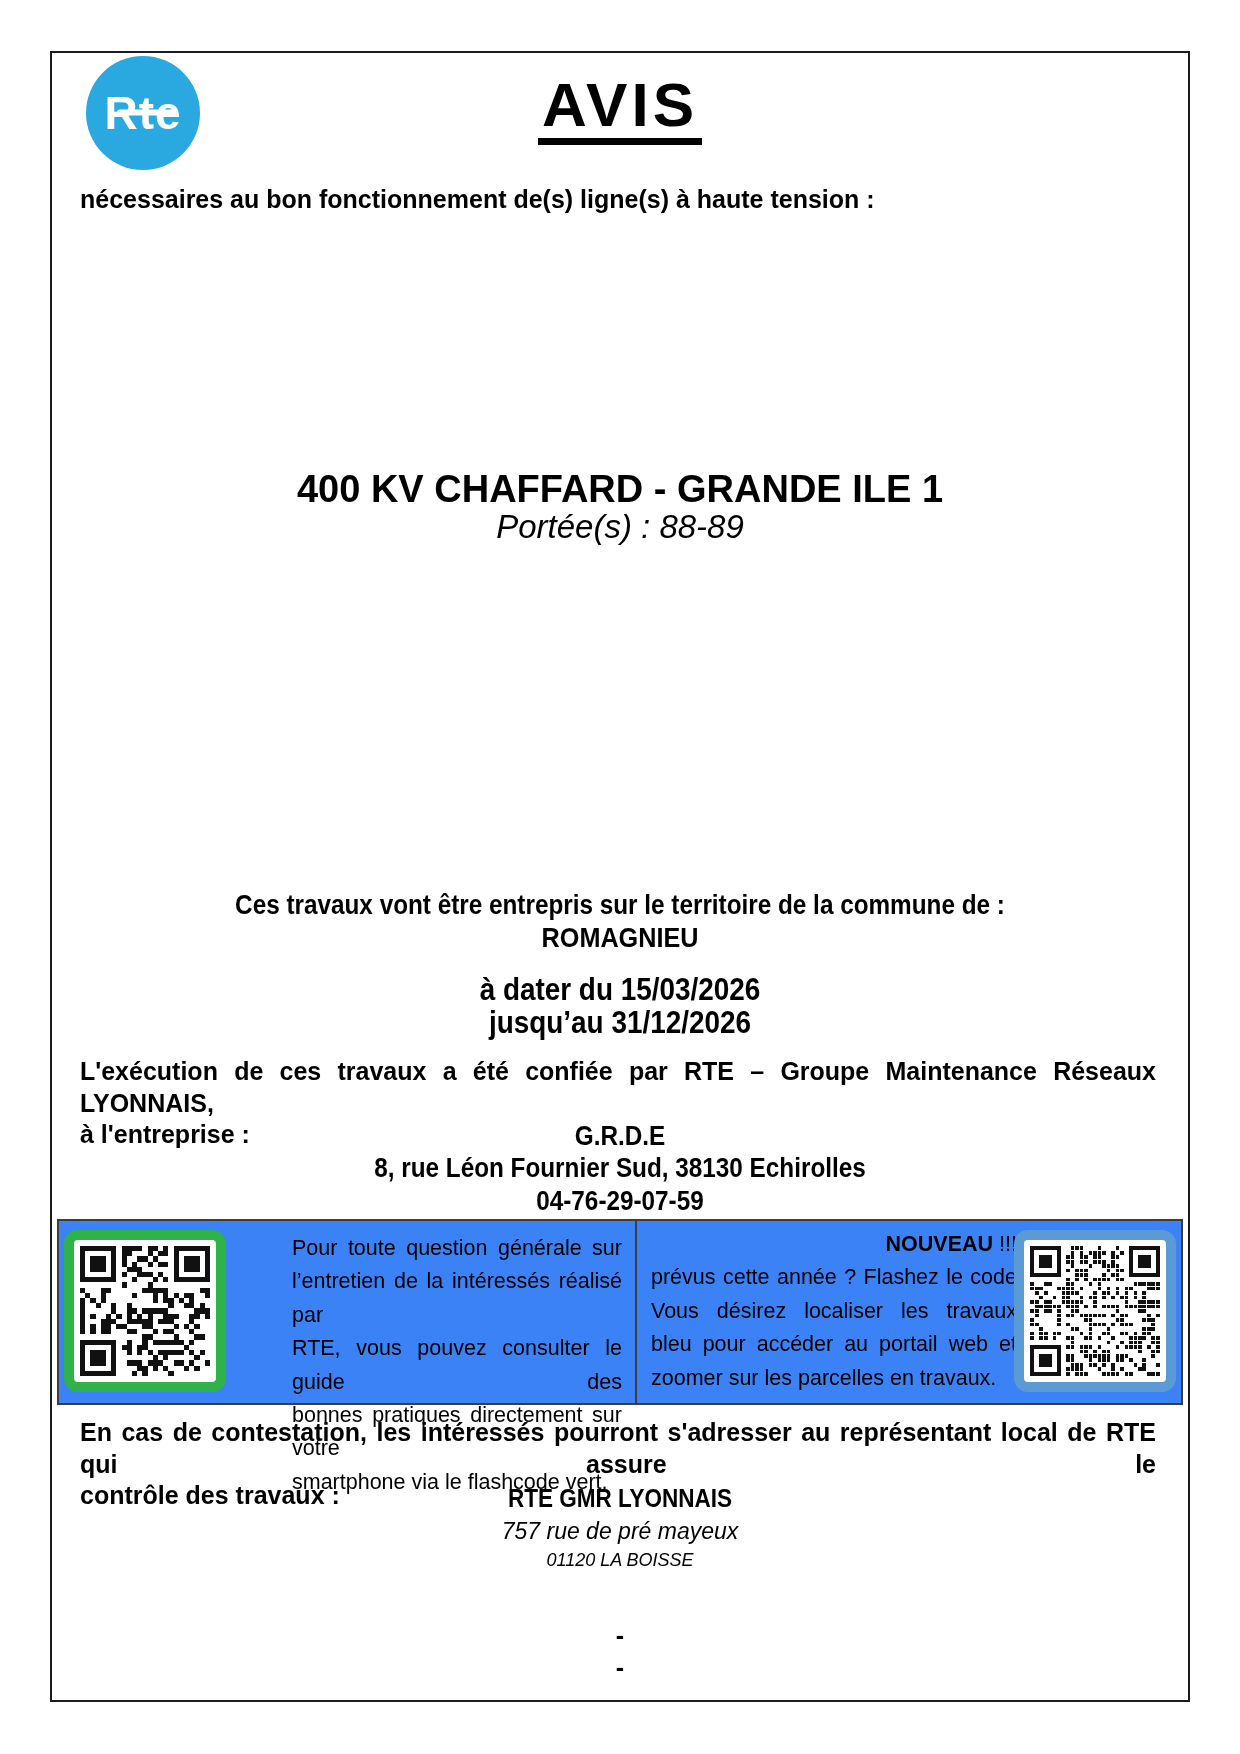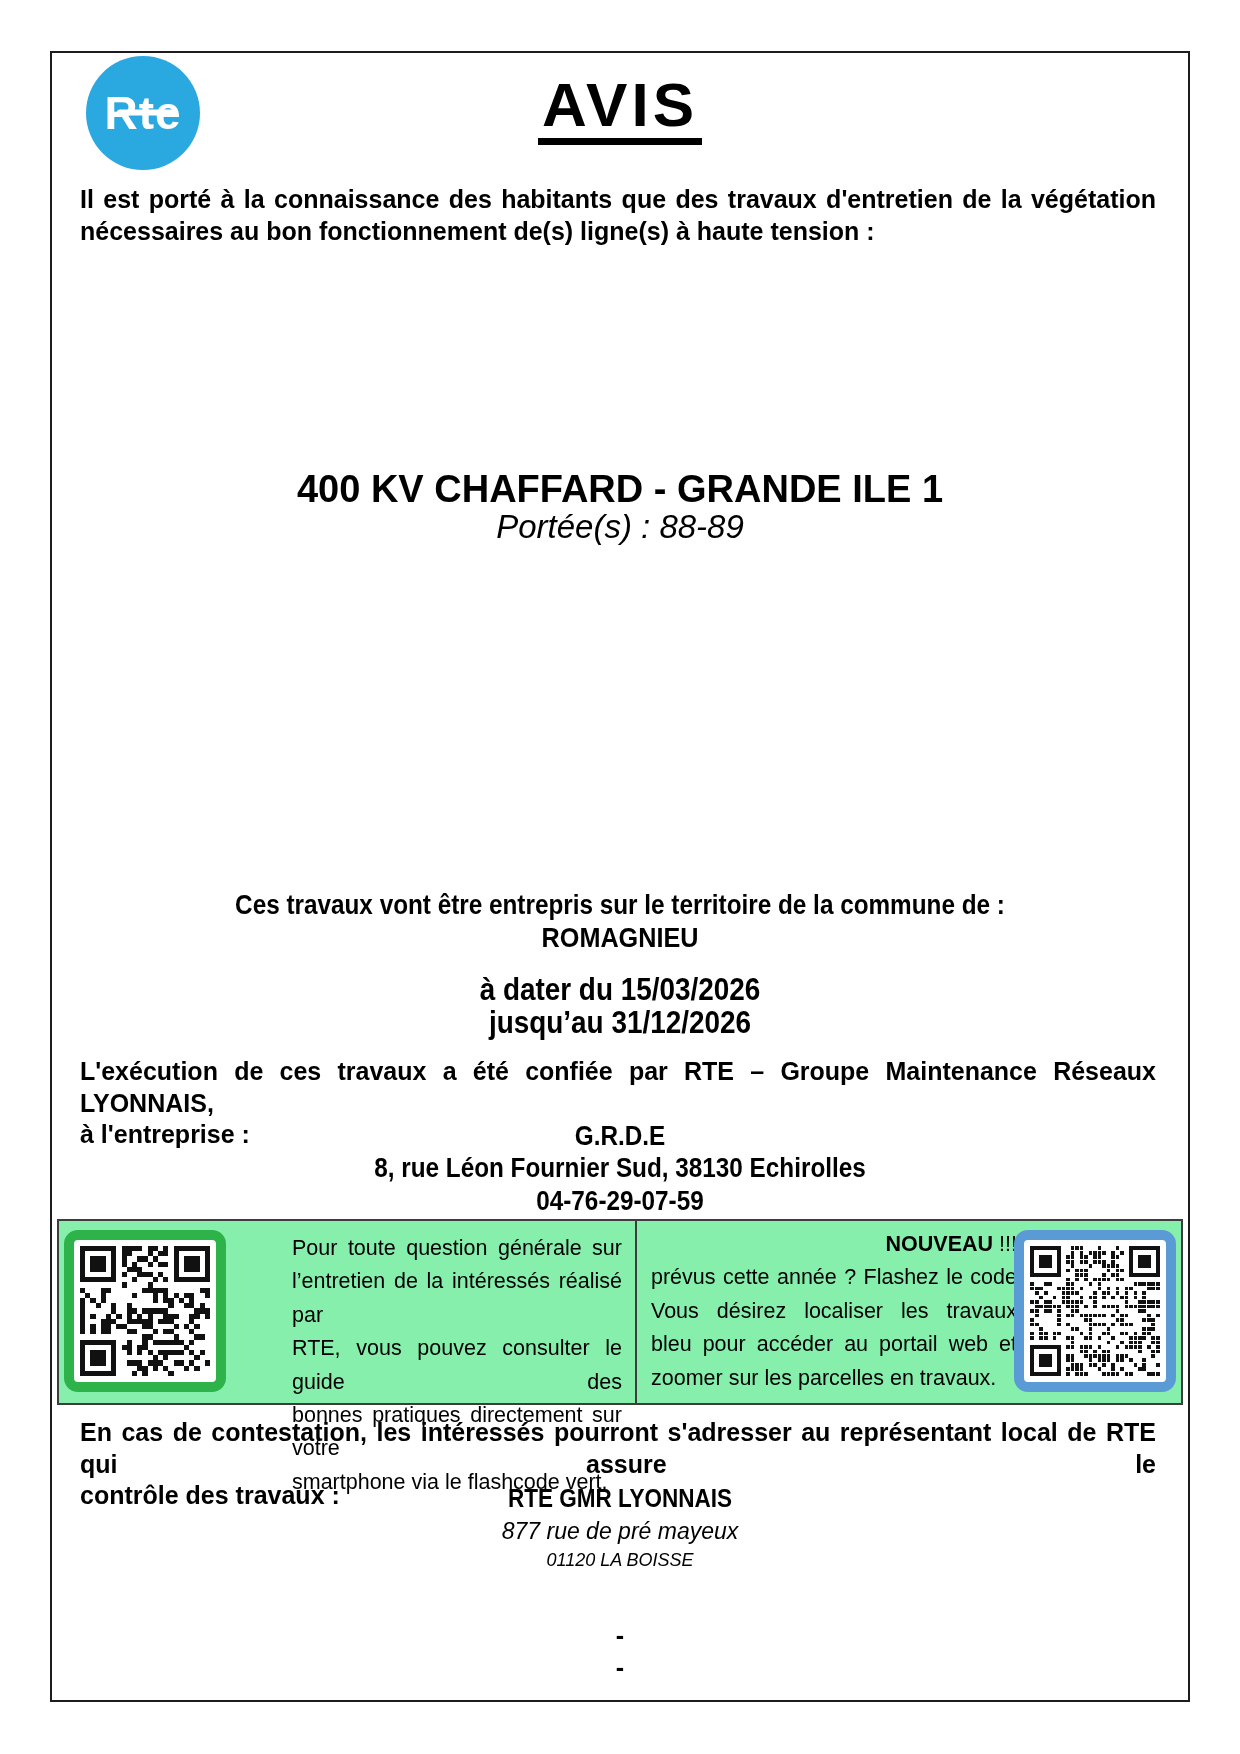--- a/index.html
+++ b/index.html
@@ -32,21 +32,21 @@
   }
   .para { position:absolute; left:80px; width:1076px; font-weight:bold;
           font-size:25px; line-height:31.5px; }
   .para .j { text-align:justify; text-align-last:justify; }
   .center-line { position:absolute; left:0; width:100%; text-align:center; }
   .cond { transform:scaleX(0.9); transform-origin:50% 50%; }
   .bold { font-weight:bold; }
   .ital { font-style:italic; }
   .qr-table {
     position:absolute; left:57px; top:1219px; width:1126px; height:186px;
-    border:2px solid #3d3d3d; box-sizing:border-box; display:flex; background:#86efac;
+    border:2px solid #3d3d3d; box-sizing:border-box; display:flex; background:#3b82f6;
   }
   .qr-cell-left {
     position:relative; width:578px; border-right:2px solid #3d3d3d; box-sizing:border-box;
   }
   .qr-cell-right { position:relative; flex:1; }
   .qr-box {
     position:absolute; width:162px; height:162px; box-sizing:border-box;
     border:10px solid #000; border-radius:14px; background:#fff; padding:6px;
   }
   .qr-box svg { width:100%; height:100%; display:block; }
@@ -70,21 +70,20 @@
   <div class="logo" style="background-color: rgb(42, 168, 224);">
     <span class="logo-text">Rte</span>
     <span class="logo-bar"></span>
   </div>
 
   <div class="title-wrap">
     <span class="title-inner">AVIS</span>
   </div>
 
   <div class="para" style="top:184px;">
-    <div class="j">Il est porté à la connaissance des habitants que des travaux d'entretien de la végétation</div>
     <div>nécessaires au bon fonctionnement de(s) ligne(s) à haute tension :</div>
   </div>
 
   <div class="center-line bold" style="top:468px; font-size:38px;">400 KV CHAFFARD - GRANDE ILE 1</div>
   <div class="center-line ital" style="top:508px; font-size:33px;">Portée(s) : 88-89</div>
 
   <div class="center-line bold cond" style="top:890px; font-size:27px;">Ces travaux vont être entrepris sur le territoire de la commune de :</div>
   <div class="center-line bold cond" style="top:922px; font-size:28px;">ROMAGNIEU</div>
 
   <div class="center-line bold cond" style="top:972px; font-size:31px;">à dater du 15/03/2026</div>
@@ -643,17 +642,17 @@
         </div>
     </div>
   </div>
 
   <div class="para" style="top:1417px;">
     <div class="j">En cas de contestation, les intéressés pourront s'adresser au représentant local de RTE qui assure le</div>
     <div>contrôle des travaux :</div>
   </div>
 
   <div class="center-line bold cond" style="top:1484px; font-size:25px;">RTE GMR LYONNAIS</div>
-  <div class="center-line ital" style="top:1518px; font-size:23px;">877 rue de pré mayeux</div>
+  <div class="center-line ital" style="top:1518px; font-size:23px;">757 rue de pré mayeux</div>
   <div class="center-line ital" style="top:1550px; font-size:18px;">01120 LA BOISSE</div>
   <div class="center-line bold" style="top:1621px; font-size:25px;">-</div>
   <div class="center-line bold" style="top:1653px; font-size:25px;">-</div>
 </div>
 
 </body></html>

